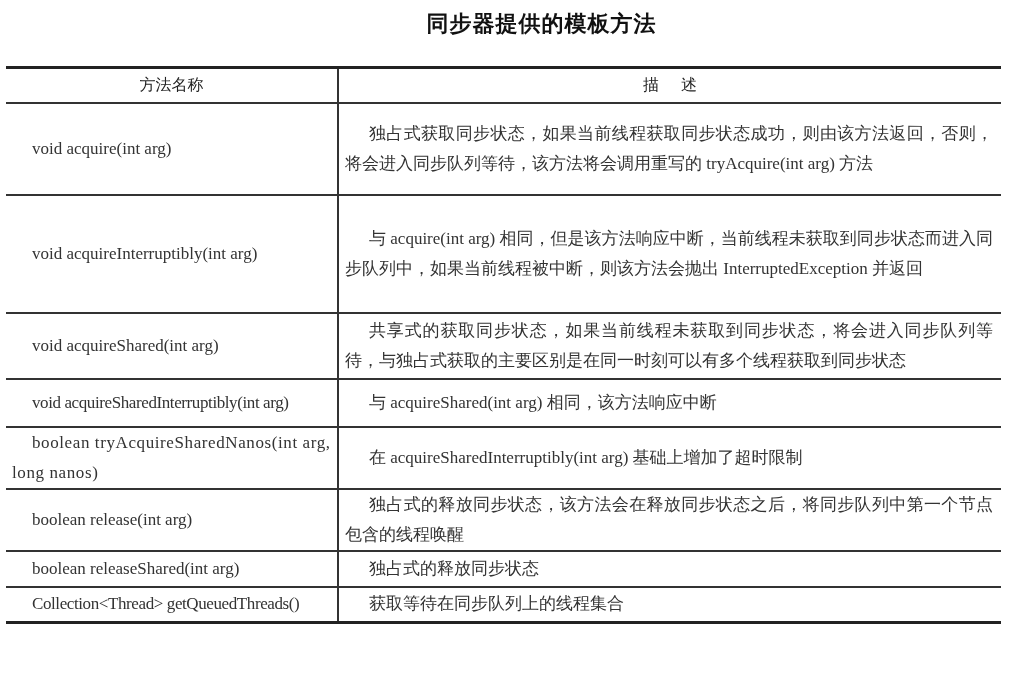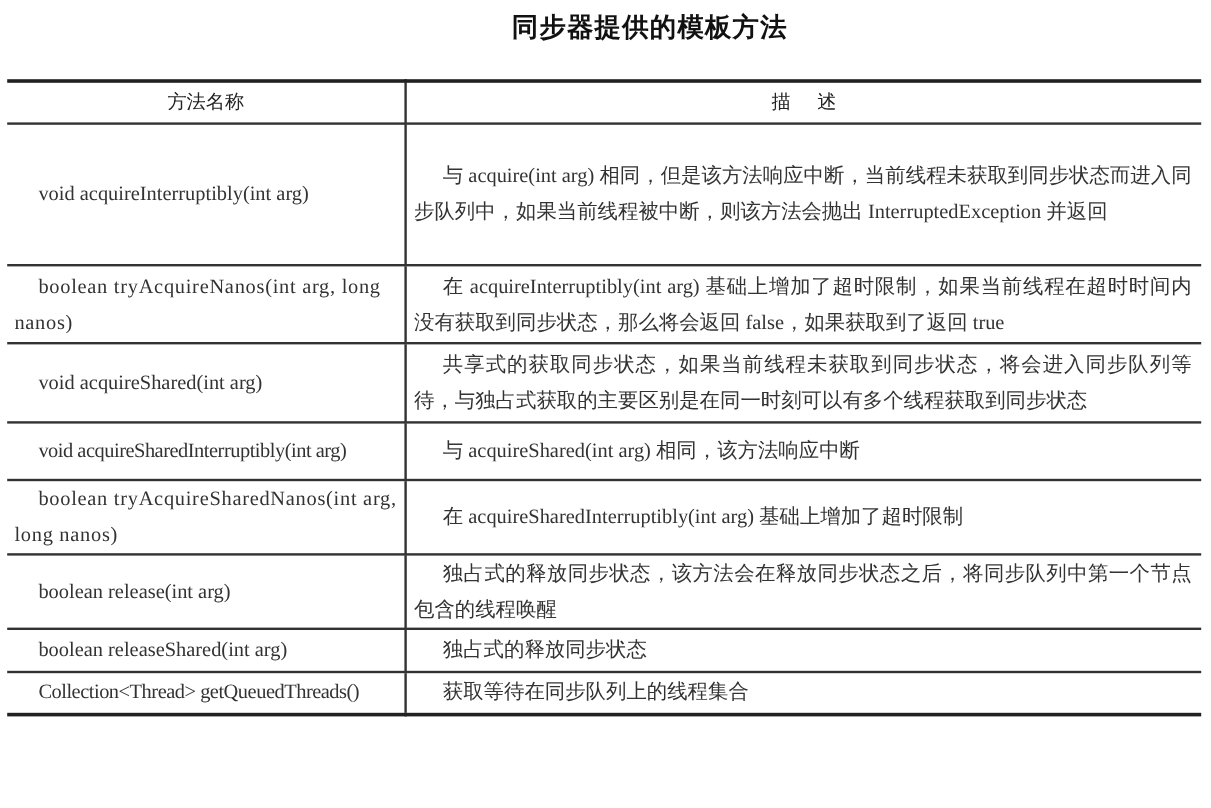--- a/index.html
+++ b/index.html
@@ -87,27 +87,27 @@
       <col class="c1">
       <col class="c2">
     </colgroup>
   <thead>
     <tr>
       <th class="c1">方法名称</th>
       <th class="c2"><span class="spaced">描述</span></th>
     </tr>
   </thead>
   <tbody>
+    <tr style="height:92px">
+      <td class="c1">void acquire(int arg)</td>
+      <td class="c2">独占式获取同步状态，如果当前线程获取同步状态成功，则由该方法返回，否则，将会进入同步队列等待，该方法将会调用重写的 tryAcquire(int arg) 方法</td>
+    </tr>
     <tr style="height:118px">
       <td class="c1">void acquireInterruptibly(int arg)</td>
       <td class="c2">与 acquire(int arg) 相同，但是该方法响应中断，当前线程未获取到同步状态而进入同步队列中，如果当前线程被中断，则该方法会抛出 InterruptedException 并返回</td>
-    </tr>
-    <tr style="height:65px">
-      <td class="c1 name-wide">boolean tryAcquireNanos(int arg, long nanos)</td>
-      <td class="c2">在 acquireInterruptibly(int arg) 基础上增加了超时限制，如果当前线程在超时时间内没有获取到同步状态，那么将会返回 false，如果获取到了返回 true</td>
     </tr>
     <tr style="height:66px">
       <td class="c1">void acquireShared(int arg)</td>
       <td class="c2">共享式的获取同步状态，如果当前线程未获取到同步状态，将会进入同步队列等待，与独占式获取的主要区别是在同一时刻可以有多个线程获取到同步状态</td>
     </tr>
     <tr style="height:48px">
       <td class="c1 name-tight">void acquireSharedInterruptibly(int arg)</td>
       <td class="c2">与 acquireShared(int arg) 相同，该方法响应中断</td>
     </tr>
     <tr style="height:46px">

